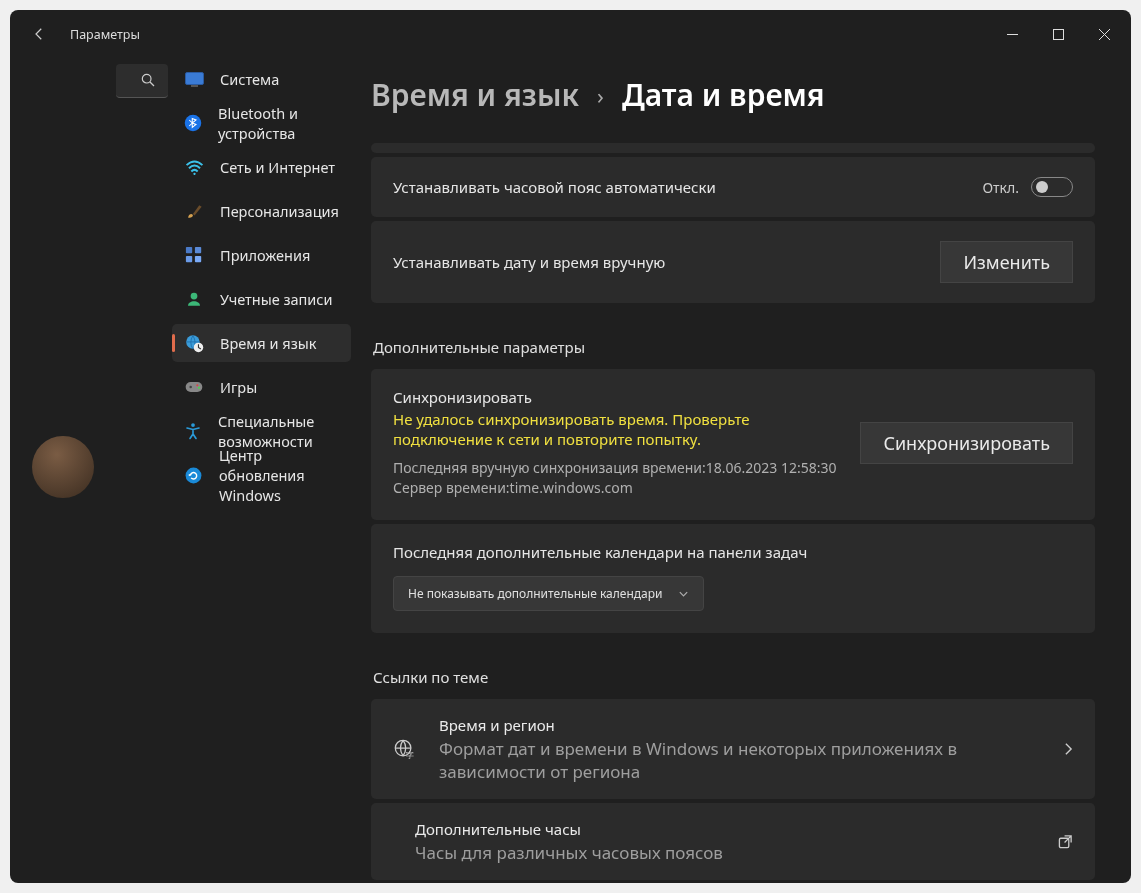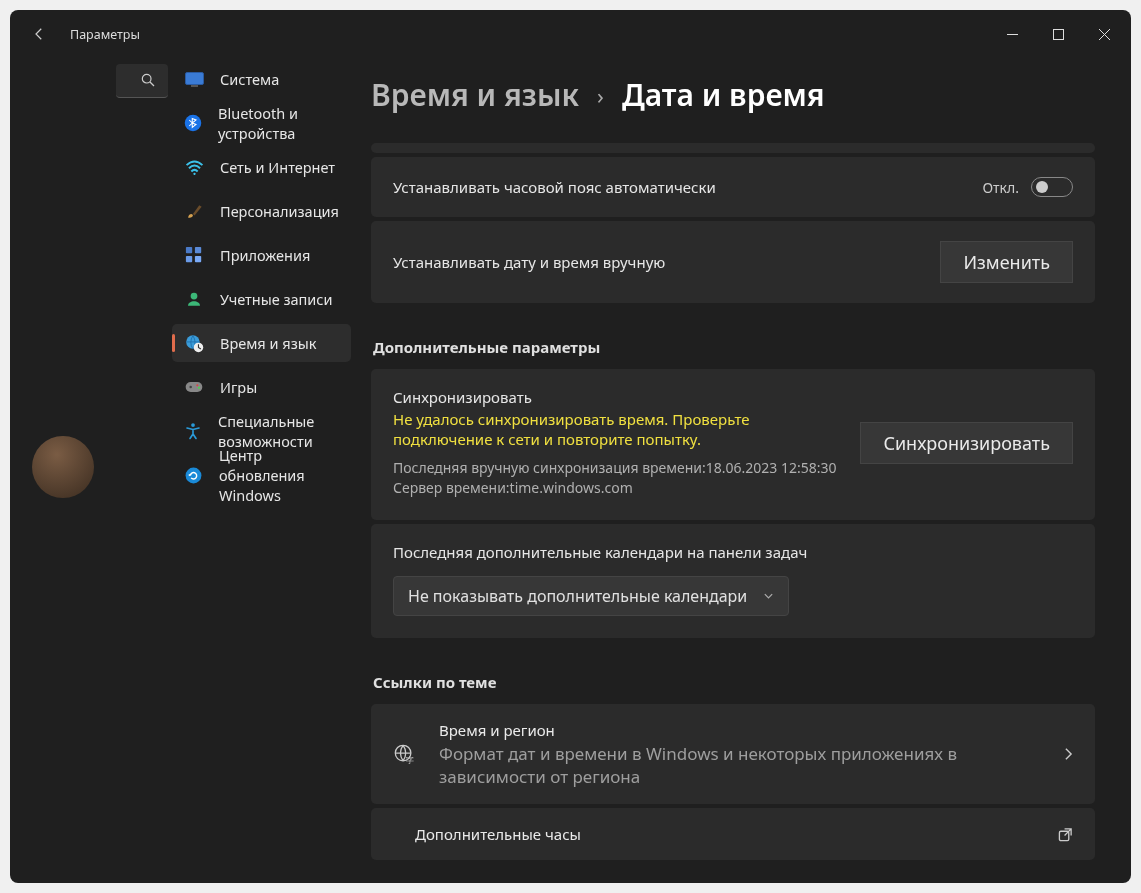--- a/index.html
+++ b/index.html
@@ -31,29 +31,29 @@
   .bc-parent { color:#b8b8b8; font-weight:600; }
   .bc-sep { color:#aaa; font-size:22px; }
   .bc-current { color:#fff; font-weight:600; }
   .card { background:#2b2b2b; border-radius:5px; margin-bottom:4px; padding:20px 22px; display:flex; align-items:center; justify-content:space-between; gap:32px; }
   .card-title { font-size:15px; color:#e6e6e6; }
   .toggle-group { display:flex; align-items:center; gap:12px; }
   .toggle-label { font-size:14px; color:#ccc; }
   .toggle { width:42px; height:20px; border:1px solid #888; border-radius:20px; position:relative; background:transparent; }
   .toggle-knob { width:12px; height:12px; background:#ccc; border-radius:50%; position:absolute; top:3px; left:4px; }
   .btn { background:#373737; border:1px solid #444; color:#eaeaea; padding:8px 22px; border-radius:0; font-size:18px; }
-  .section-head { font-size:15px; color:#e0e0e0; margin:34px 0 12px 2px; font-weight:700; }
+  .section-head { font-size:15px; color:#e0e0e0; margin:34px 0 12px 2px; font-weight:400; }
   .sync-card { background:#2b2b2b; border-radius:5px; padding:18px 22px 22px 22px; display:flex; align-items:center; justify-content:space-between; gap:16px; }
   .sync-left { flex:1; }
   .sync-title { font-size:15px; color:#e6e6e6; margin-bottom:2px; }
   .sync-err { font-size:15px; color:#f0e040; line-height:1.35; margin-bottom:8px; }
   .sync-meta { font-size:14px; color:#b0b0b0; line-height:1.45; }
   .cal-card { background:#2b2b2b; border-radius:5px; padding:18px 22px 22px 22px; margin-top:4px; }
   .cal-title { font-size:15px; color:#e6e6e6; margin-bottom:14px; }
-  .dropdown { display:inline-flex; align-items:center; gap:12px; background:#373737; border:1px solid #444; border-radius:4px; padding:8px 14px; font-size:16px; color:#e0e0e0; }
+  .dropdown { display:inline-flex; align-items:center; gap:12px; background:#373737; border:1px solid #444; border-radius:4px; padding:8px 14px; font-size:12px; color:#e0e0e0; }
   .dd-chev { color:#aaa; font-size:11px; margin-left:4px; }
   .link-card { background:#2b2b2b; border-radius:5px; padding:16px 22px; display:flex; align-items:center; gap:20px; margin-bottom:4px; }
   .link-icon { width:26px; text-align:center; color:#ccc; font-size:18px; }
   .link-body { flex:1; }
   .link-title { font-size:15px; color:#eaeaea; }
   .link-sub { font-size:17px; color:#9e9e9e; margin-top:2px; }
   .link-arrow { color:#ccc; font-size:14px; }
   .help-row { display:flex; align-items:center; gap:29px; padding:22px 4px 4px 4px; color:#c97a56; font-size:15px;justify-content:center; }
   svg { display:block; }
   .thin-card { height:10px; background:#2b2b2b; border-radius:5px; margin-bottom:4px; }
@@ -274,20 +274,21 @@
             <svg width="9" height="14" viewBox="0 0 10 16" fill="none" stroke="currentColor" stroke-width="1.6">
               <path d="M2 2l6 6-6 6"></path>
             </svg>
           </div>
       </div>
 
       <div class="link-card">
         <div class="link-icon"></div>
         <div class="link-body" style="margin-left:-24px;">
           <div class="link-title">Дополнительные часы</div>
+          <div class="link-sub">Часы для различных часовых поясов</div>
         </div>
         <div class="link-arrow">
             <svg width="15" height="15" viewBox="0 0 16 16" fill="none" stroke="currentColor" stroke-width="1.4">
               <rect x="1.5" y="4.5" width="10" height="10" rx="1.5"></rect>
               <path d="M7 2h7v7M14 2L7 9"></path>
             </svg>
           </div>
       </div>
 
       <div class="help-row">

